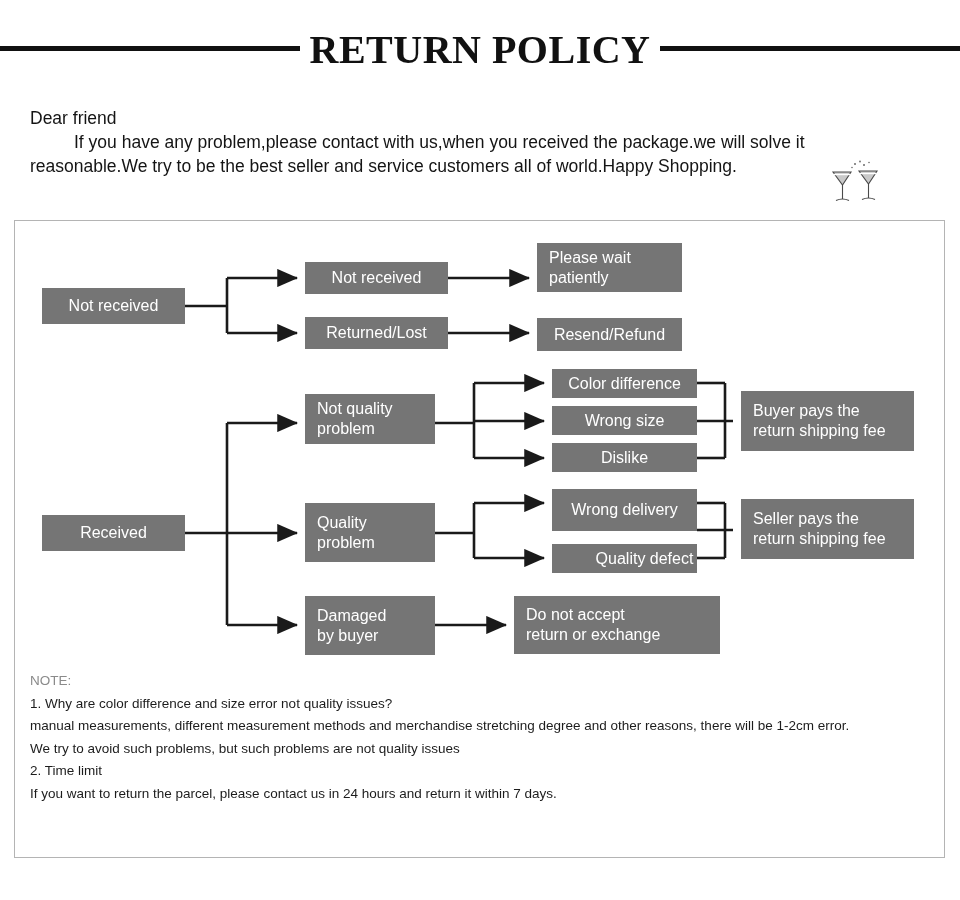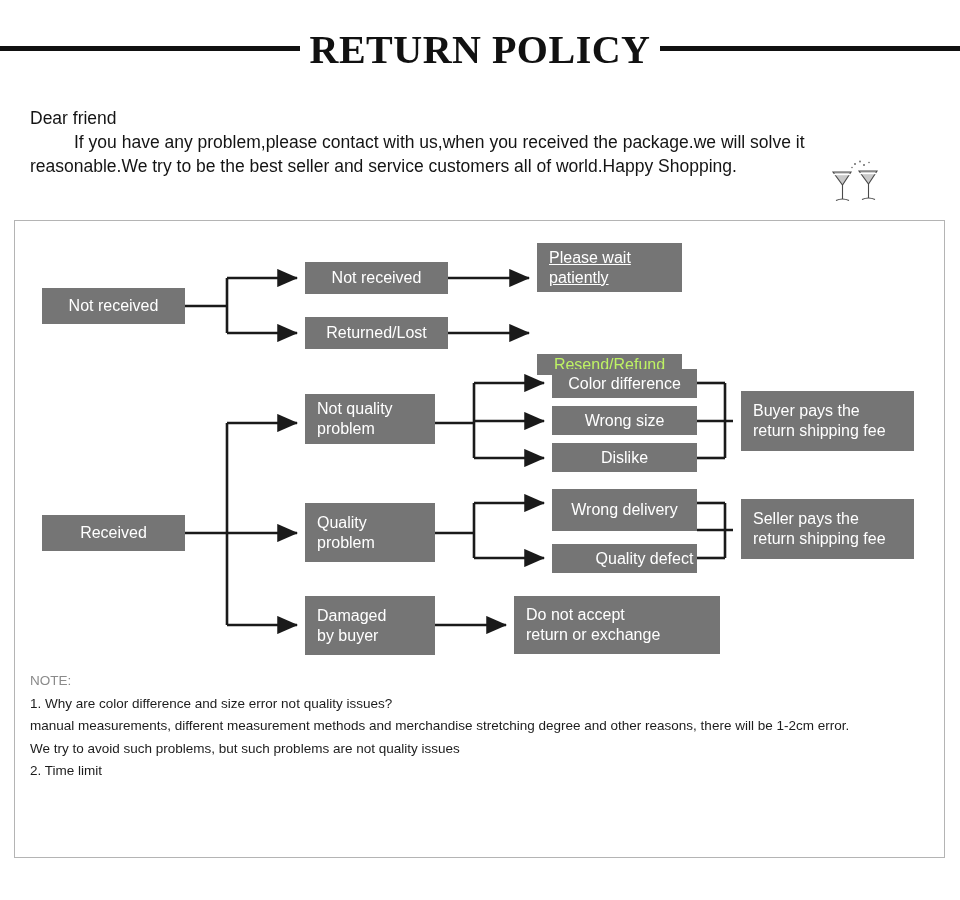--- a/index.html
+++ b/index.html
@@ -200,23 +200,23 @@
     <path d="M697 530 L733 530"></path>
 
     <path d="M435 625 L506 625" marker-end="url(#arrowhead)"></path>
   </g>
 </svg>
 
 <div id="flow-nodes">
     <div class="node center" style="left: 42px; top: 288px; width: 143px; height: 36px; background: rgb(117, 117, 117); color: rgb(255, 255, 255);">Not received</div>
     <div class="node center" style="left: 305px; top: 262px; width: 143px; height: 32px; background: rgb(117, 117, 117); color: rgb(255, 255, 255);">Not received</div>
     <div class="node center" style="left: 305px; top: 317px; width: 143px; height: 32px; background: rgb(117, 117, 117); color: rgb(255, 255, 255);">Returned/Lost</div>
-    <div class="node left" style="left: 537px; top: 243px; width: 145px; height: 49px; background: rgb(117, 117, 117); color: rgb(255, 255, 255); text-decoration: underline;">Please wait
+    <div class="node left" style="left: 537px; top: 243px; width: 145px; height: 49px; background: rgb(117, 117, 117); color: rgb(255, 255, 255);">Please wait
 patiently</div>
-    <div class="node center" style="left: 537px; top: 318px; width: 145px; height: 21px; background: rgb(117, 117, 117); color: #bef264; margin-top: 36px;">Resend/Refund</div>
+    <div class="node center" style="left: 537px; top: 318px; width: 145px; height: 33px; background: rgb(117, 117, 117); color: #ffffff;">Resend/Refund</div>
     <div class="node center" style="left: 42px; top: 515px; width: 143px; height: 36px; background: rgb(117, 117, 117); color: rgb(255, 255, 255);">Received</div>
     <div class="node left" style="left: 305px; top: 394px; width: 130px; height: 50px; background: rgb(117, 117, 117); color: rgb(255, 255, 255);">Not quality
 problem</div>
     <div class="node left" style="left: 305px; top: 503px; width: 130px; height: 59px; background: rgb(117, 117, 117); color: rgb(255, 255, 255);">Quality
 problem</div>
     <div class="node left" style="left: 305px; top: 596px; width: 130px; height: 59px; background: rgb(117, 117, 117); color: rgb(255, 255, 255);">Damaged
 by buyer</div>
     <div class="node center" style="left: 552px; top: 369px; width: 145px; height: 29px; background: rgb(117, 117, 117); color: rgb(255, 255, 255);">Color difference</div>
     <div class="node center" style="left: 552px; top: 406px; width: 145px; height: 29px; background: rgb(117, 117, 117); color: rgb(255, 255, 255);">Wrong size</div>
     <div class="node center" style="left: 552px; top: 443px; width: 145px; height: 29px; background: rgb(117, 117, 117); color: rgb(255, 255, 255);">Dislike</div>
@@ -230,14 +230,15 @@
 return or exchange</div>
   </div>
 
 <div id="note-block">
   <p class="note-heading">NOTE:</p>
   <div id="note-lines">
       <p>1. Why are color difference and size error not quality issues?</p>
       <p>manual measurements, different measurement methods and merchandise stretching degree and other reasons, there will be 1-2cm error.</p>
       <p>We try to avoid such problems, but such problems are not quality issues</p>
       <p>2. Time limit</p>
+      <p>If you want to return the parcel, please contact us in 24 hours and return it within 7 days.</p>
     </div>
 </div>
 
 </body></html>

